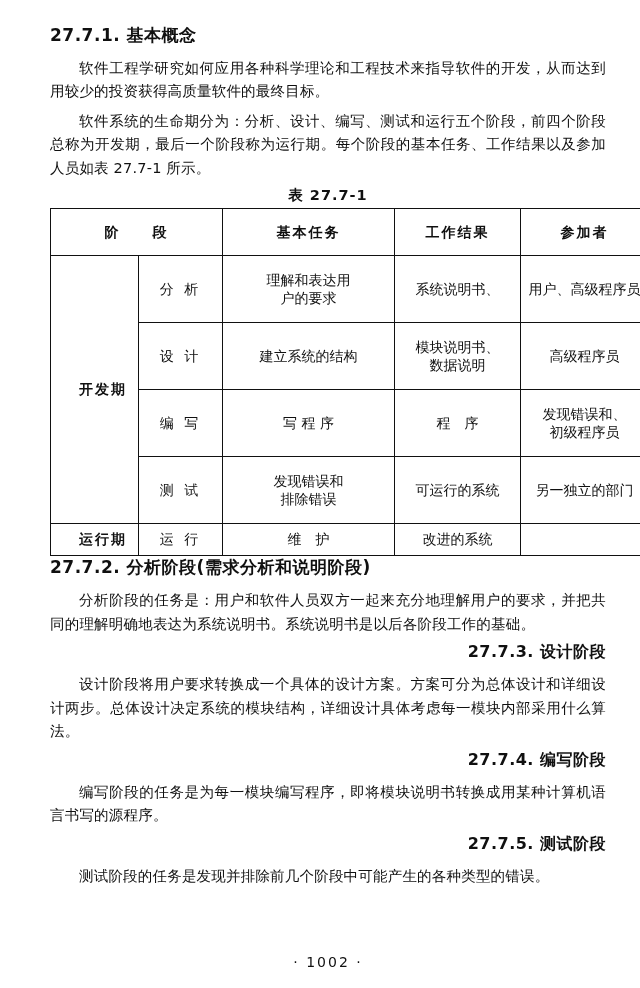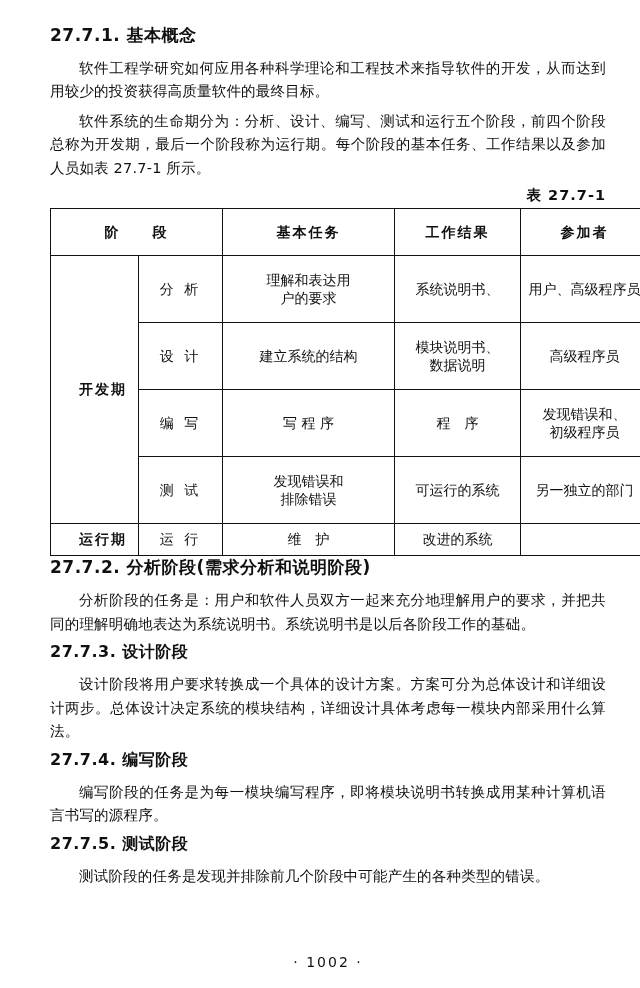--- a/index.html
+++ b/index.html
@@ -32,32 +32,33 @@
 
   h2.section-head {
     font-size: 17px;
     font-weight: bold;
     margin: 0 0 10px 0;
     letter-spacing: 0.5px;
     font-family: "DejaVu Sans", sans-serif;
   }
   h2.section-head.sub {
     font-size: 16px;
+    text-align: right;
   }
   p.para {
     font-size: 14.5px;
     line-height: 1.62;
     margin: 3px 0 6px 0;
     text-align: justify;
     text-indent: 2em;
     letter-spacing: 0.2px;
   }
 
   .tbl-caption {
-    text-align: right;
+    text-align: center;
     font-size: 14.5px;
     font-weight: bold;
     margin: 4px 0 3px 0;
     letter-spacing: 1px;
   }
 
   table.maintable {
     border-collapse: collapse;
     width: 100%;
     font-size: 14px;

